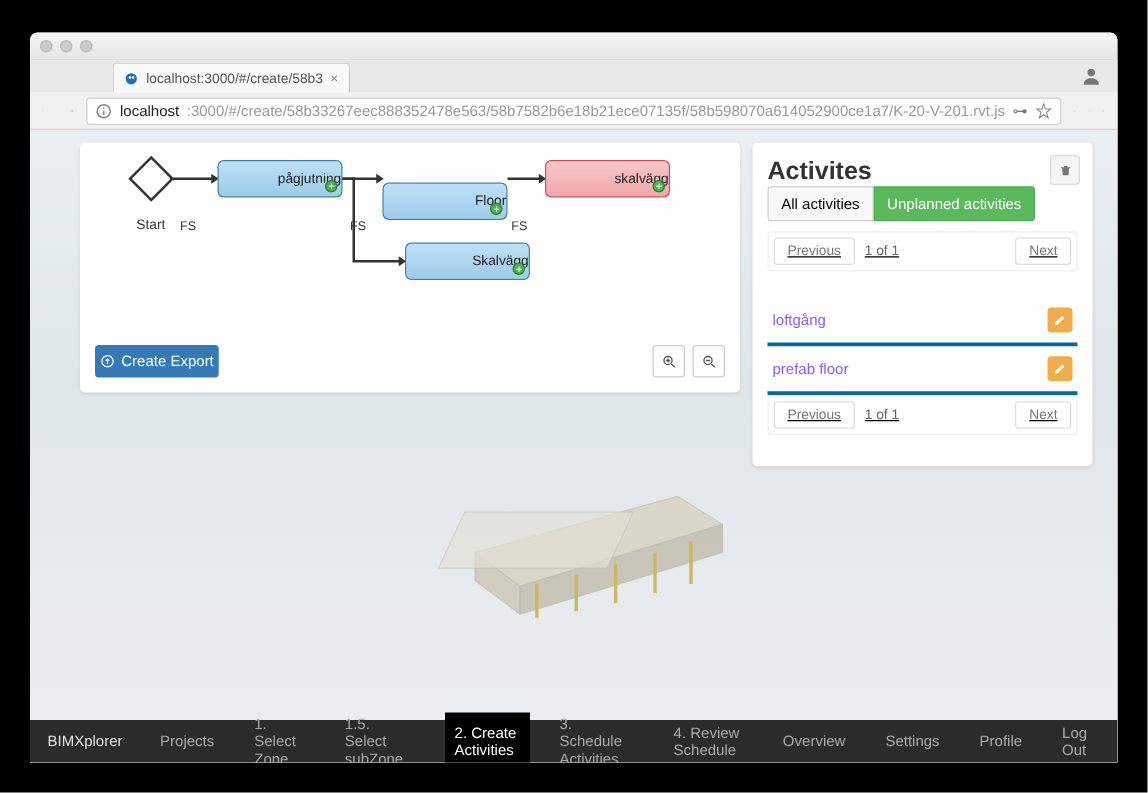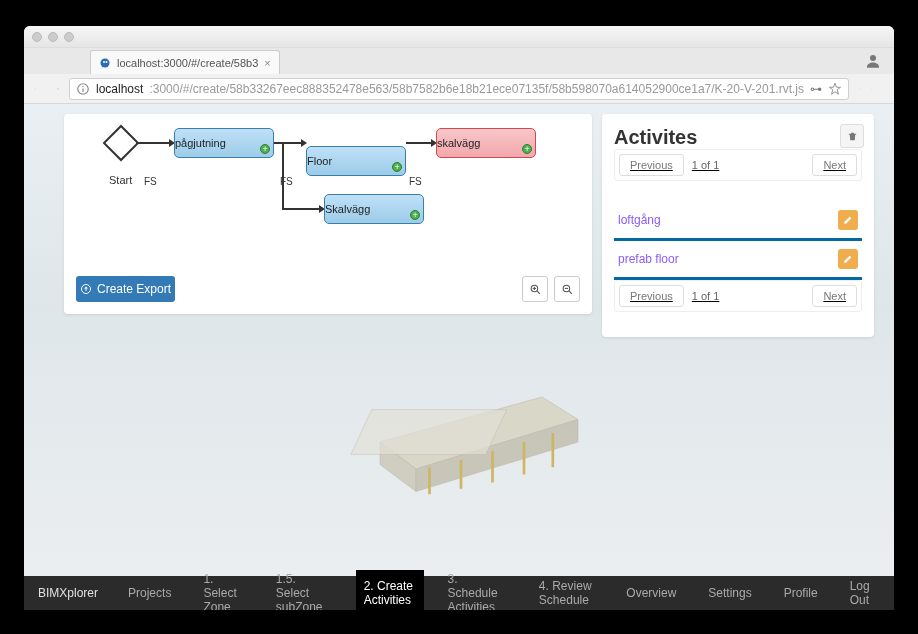--- a/index.html
+++ b/index.html
@@ -21,21 +21,21 @@
 .url-field span.urlpath { color:#999; font-size:12px; overflow:hidden; white-space:nowrap; text-overflow:ellipsis; flex:1; }
 .star { width:14px;height:14px;fill:none;stroke:#888;stroke-width:1.5; }
 .content { flex:1; background:linear-gradient(#e9eff3,#dfe6ea 40%, #eceff1); position:relative; overflow:hidden; }
 .diagram-panel { position:absolute; left:40px; top:10px; width:528px; height:200px; background:#fff; border-radius:4px; box-shadow:0 1px 3px rgba(0,0,0,.1); }
 .create-export { position:absolute; left:12px; bottom:12px; background:#337ab7; color:#fff; border:none; border-radius:3px; padding:6px 4px; font-size:12px; display:flex; align-items:center; gap:5px; cursor:pointer; }
 .zoom-ctrls { position:absolute; right:12px; bottom:12px; display:flex; gap:6px; }
 .zoom-btn { width:26px; height:26px; border:1px solid #ccc; background:#fff; border-radius:3px; display:flex; align-items:center; justify-content:center; cursor:pointer; }
 .zoom-btn svg { width:13px; height:13px; fill:#555; }
 .start-diamond { position:absolute; left:44px; top:16px; width:26px; height:26px; border:2px solid #333; transform:rotate(45deg); background:#fff; }
 .start-label { position:absolute; left:45px; top:60px; font-size:11px; color:#333; }
-.proc-node { position:absolute; width:100px; height:30px; background:linear-gradient(#bfe0f7,#9ccce9); border:1px solid #3a7fa8; border-radius:5px; display:flex; align-items:center; justify-content:flex-start; font-size:11px; color:#222; }
+.proc-node { position:absolute; width:100px; height:30px; background:linear-gradient(#bfe0f7,#9ccce9); border:1px solid #3a7fa8; border-radius:5px; display:flex; align-items:center; justify-content:flex-end; font-size:11px; color:#222; }
 .proc-node .plus { position:absolute; right:3px; bottom:3px; width:10px; height:10px; border-radius:50%; background:#4caf50; border:1px solid #2e7d32; }
 .proc-node .plus::before { content:"+"; color:#fff; font-size:9px; position:absolute; left:1.5px; top:-1px; }
 .proc-node.sel { background:linear-gradient(#f8c7ca,#f3a7ab); border:1px solid #d04a4f; }
 .arrow-lbl { position:absolute; font-size:10px; color:#333;margin-top:44px; }
 .conn { position:absolute; background:#333; height:2px; }
 .conn-arrow { position:absolute; width:0; height:0; border-left:6px solid #333; border-top:4px solid transparent; border-bottom:4px solid transparent; }
 .conn-v { position:absolute; background:#333; width:2px; }
 .side-panel { position:absolute; left:578px; top:10px; width:272px; background:#fff; border-radius:4px; box-shadow:0 1px 3px rgba(0,0,0,.1); padding:12px 12px 4px; }
 .side-panel h3 { font-size:20px; font-weight:600; color:#333; }
 .trash-btn { position:absolute; right:10px; top:10px; width:24px; height:24px; border:1px solid #ddd; background:#f5f5f5; border-radius:3px; display:flex; align-items:center; justify-content:center; cursor:pointer; }
@@ -190,20 +190,24 @@
       </div>
     </div>
 
     <div class="side-panel">
       <h3>Activites</h3>
       <div class="trash-btn">
           <svg viewBox="0 0 24 24">
             <path d="M6 7h12l-1 13H7zM9 4h6v2H9zM4 6h16v2H4z"></path>
           </svg>
         </div>
+      <div class="tabs-row">
+        <button class="seg-btn">All activities</button>
+        <button class="seg-btn active">Unplanned activities</button>
+      </div>
       <div class="pager">
         <button>Previous</button>
         <span class="pg-txt">1 of 1</span>
         <button>Next</button>
       </div>
       <div class="act-row">
         <span>loftgång</span>
         <div class="act-edit">
             <svg viewBox="0 0 24 24">
               <path d="M3 17l11-11 4 4L7 21H3zM16 4l4 4-2 2-4-4z"></path>

